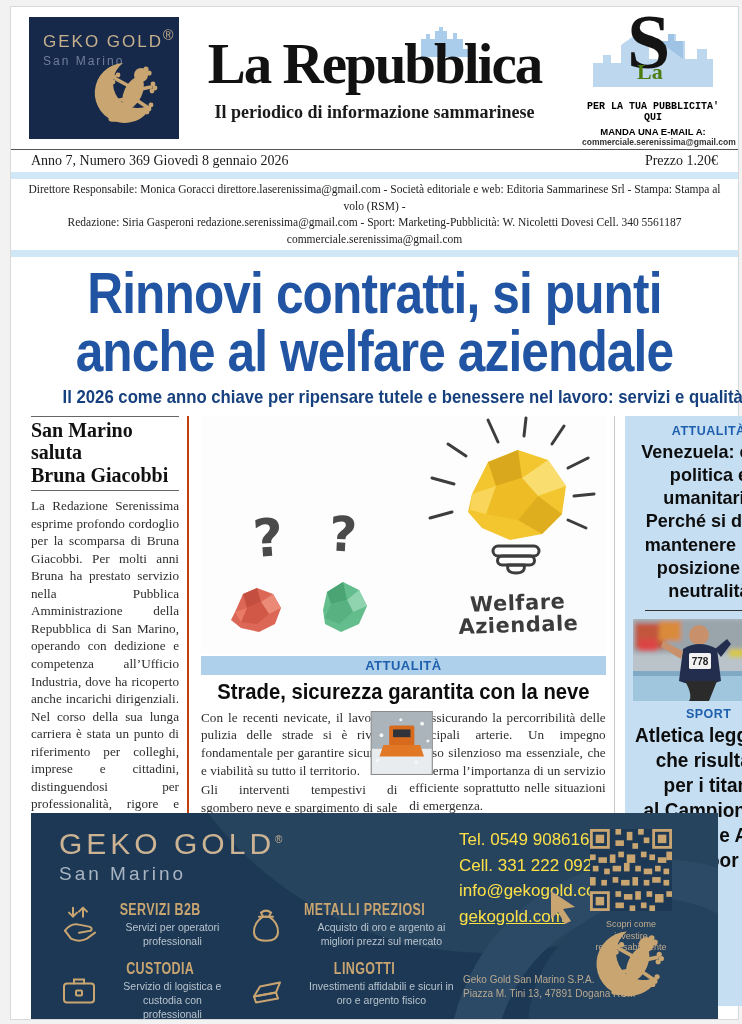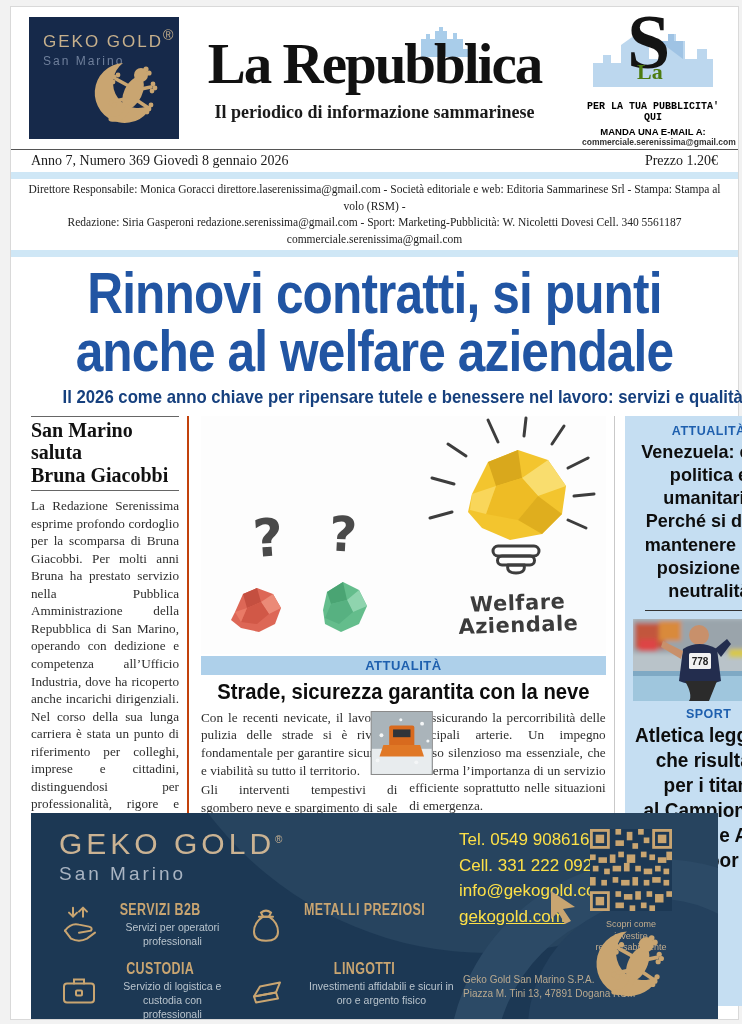--- a/index.html
+++ b/index.html
@@ -384,20 +384,21 @@
               </div>
             </div>
             <div class="f-item">
               <svg class="f-ico" viewBox="0 0 40 40" fill="none" stroke="#c9a571" stroke-width="2" stroke-linecap="round">
                 <path d="M15 8 q5-4 10 0 l-2 4 h-6 Z"></path>
                 <path d="M13 12 h14"></path>
                 <path d="M17 12 q-9 6 -9 15 q0 9 12 9 q12 0 12-9 q0-9-9-15"></path>
               </svg>
               <div>
                 <div class="f-it-title">METALLI PREZIOSI</div>
+                <div class="f-it-desc">Acquisto di oro e argento ai migliori prezzi sul mercato</div>
               </div>
             </div>
             <div class="f-item">
               <svg class="f-ico" viewBox="0 0 40 40" fill="none" stroke="#c9a571" stroke-width="2" stroke-linecap="round">
                 <rect x="5" y="13" width="30" height="19" rx="3"></rect>
                 <path d="M15 13 v-4 h10 v4"></path>
                 <rect x="17" y="20" width="6" height="5" rx="1"></rect>
               </svg>
               <div>
                 <div class="f-it-title">CUSTODIA</div>

